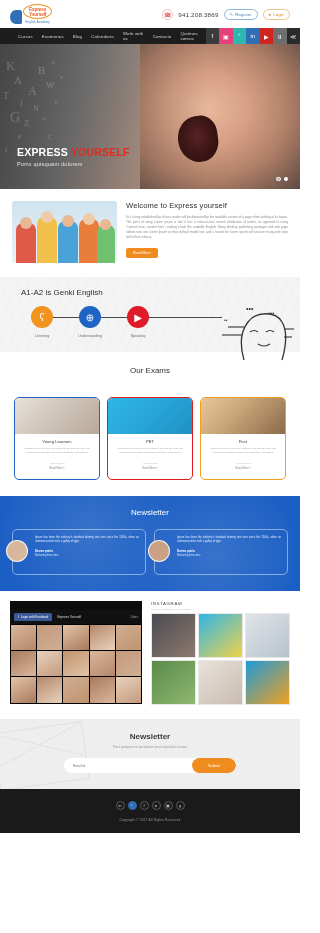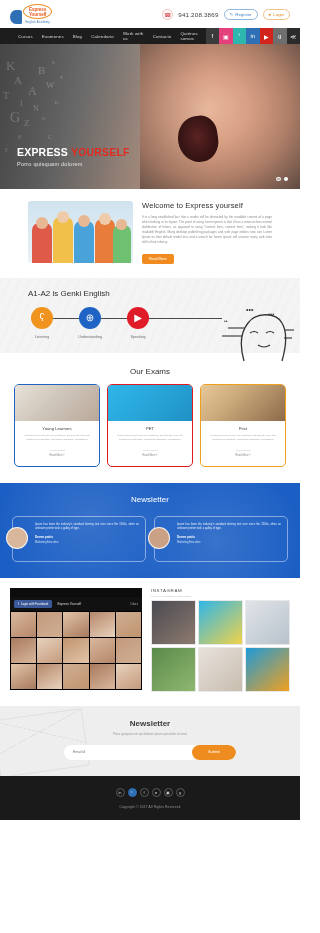--- a/index.html
+++ b/index.html
@@ -57,47 +57,47 @@
   .hero-text { position:absolute; left:17px; bottom:22px; }
   .hero-title { font-size:10.5px; font-weight:bold; color:#fff; letter-spacing:.2px; }
   .hero-title em { font-style:normal; color:#e02b20; }
   .hero-sub { font-size:5.6px; color:#e6e2df; margin-top:3px; letter-spacing:.2px; }
   .hero-dots { position:absolute; right:12px; bottom:8px; display:flex; gap:3px; }
   .hero-dots i { width:4.5px; height:4.5px; border-radius:50%; background:rgba(255,255,255,.45);
                  border:.6px solid rgba(255,255,255,.8); }
   .hero-dots i.on { background:#fff; }
 
   
-  .welcome { background:#fff; padding:12px 28px 14px; display:flex; gap:9px; }
+  .welcome { background:#fff; padding:12px 12px 14px; display:flex; gap:9px; }
   .kids-img { width:105px; height:62px; border-radius:3px; flex:none; position:relative;
               overflow:hidden; background:linear-gradient(#cfe3ef,#eaf2f6); }
   .kid { position:absolute; bottom:0; border-radius:7px 7px 0 0; }
   .kid-head { position:absolute; border-radius:50%; }
   .welcome-body { flex:1; }
   .welcome-h { font-size:7.6px; color:#2e2e2e; font-weight:normal; letter-spacing:.1px; }
   .welcome-p { font-size:3.1px; line-height:5.1px; color:#8d8d8d; margin-top:5px;
                text-align:justify; }
   .btn-orange { display:inline-block; margin-top:6px; background:#f08c1f; color:#fff;
                 font-size:3.6px; padding:3px 7px; border-radius:2px; }
 
   
   .genki { background:#f4f4f4; padding:11px 0 14px; position:relative;
       background-image:repeating-linear-gradient(115deg, rgba(0,0,0,.012) 0 2px, transparent 2px 9px); }
-  .genki-h { font-size:8px; color:#2f2f2f; margin-left:28px; margin-bottom:9px; }
+  .genki-h { font-size:8px; color:#2f2f2f; margin-left:21px; margin-bottom:9px; }
   .genki-row { display:flex; align-items:flex-start; padding:0 18px; position:relative; }
   .step { width:48px; text-align:center; position:relative; z-index:2; }
   .circ { width:22px; height:22px; border-radius:50%; margin:0 auto;
           display:flex; align-items:center; justify-content:center; color:#fff; font-size:10px; }
   .step-l { font-size:3.6px; color:#6c6c6c; margin-top:6px; }
   .line { position:absolute; top:11px; left:42px; right:78px; height:1.2px; background:#4a4a4a; z-index:1; }
   .head-art { position:absolute; right:6px; top:-4px; width:74px; height:62px; }
 
   
   .exams { background:#fff; padding:14px 0 16px; }
-  .exams-h { text-align:center; font-size:8px; color:#2f2f2f; margin-bottom:8px; }
+  .exams-h { text-align:center; font-size:8px; color:#2f2f2f; margin-bottom:22px; }
   .cards { display:flex; gap:7px; padding:0 14px; }
   .card { flex:1; border:1.2px solid #1f63c4; border-radius:5px; overflow:hidden;
           background:#fff; }
   .card.red { border-color:#e01b1b; } .card.org { border-color:#f0a01f; }
   .card-img { height:36px; background:#bcd; position:relative; overflow:hidden; }
   .card-body { padding:5px 4px 6px; text-align:center; }
   .card-t { font-size:4.2px; color:#3a3a3a; }
   .card-p { font-size:2.5px; line-height:4px; color:#a0a0a0; margin-top:3px; }
   .card-rm { font-size:2.6px; color:#8a8a8a; margin-top:4px; display:inline-block;
              border-top:.5px solid #e5e5e5; padding-top:3px; }

